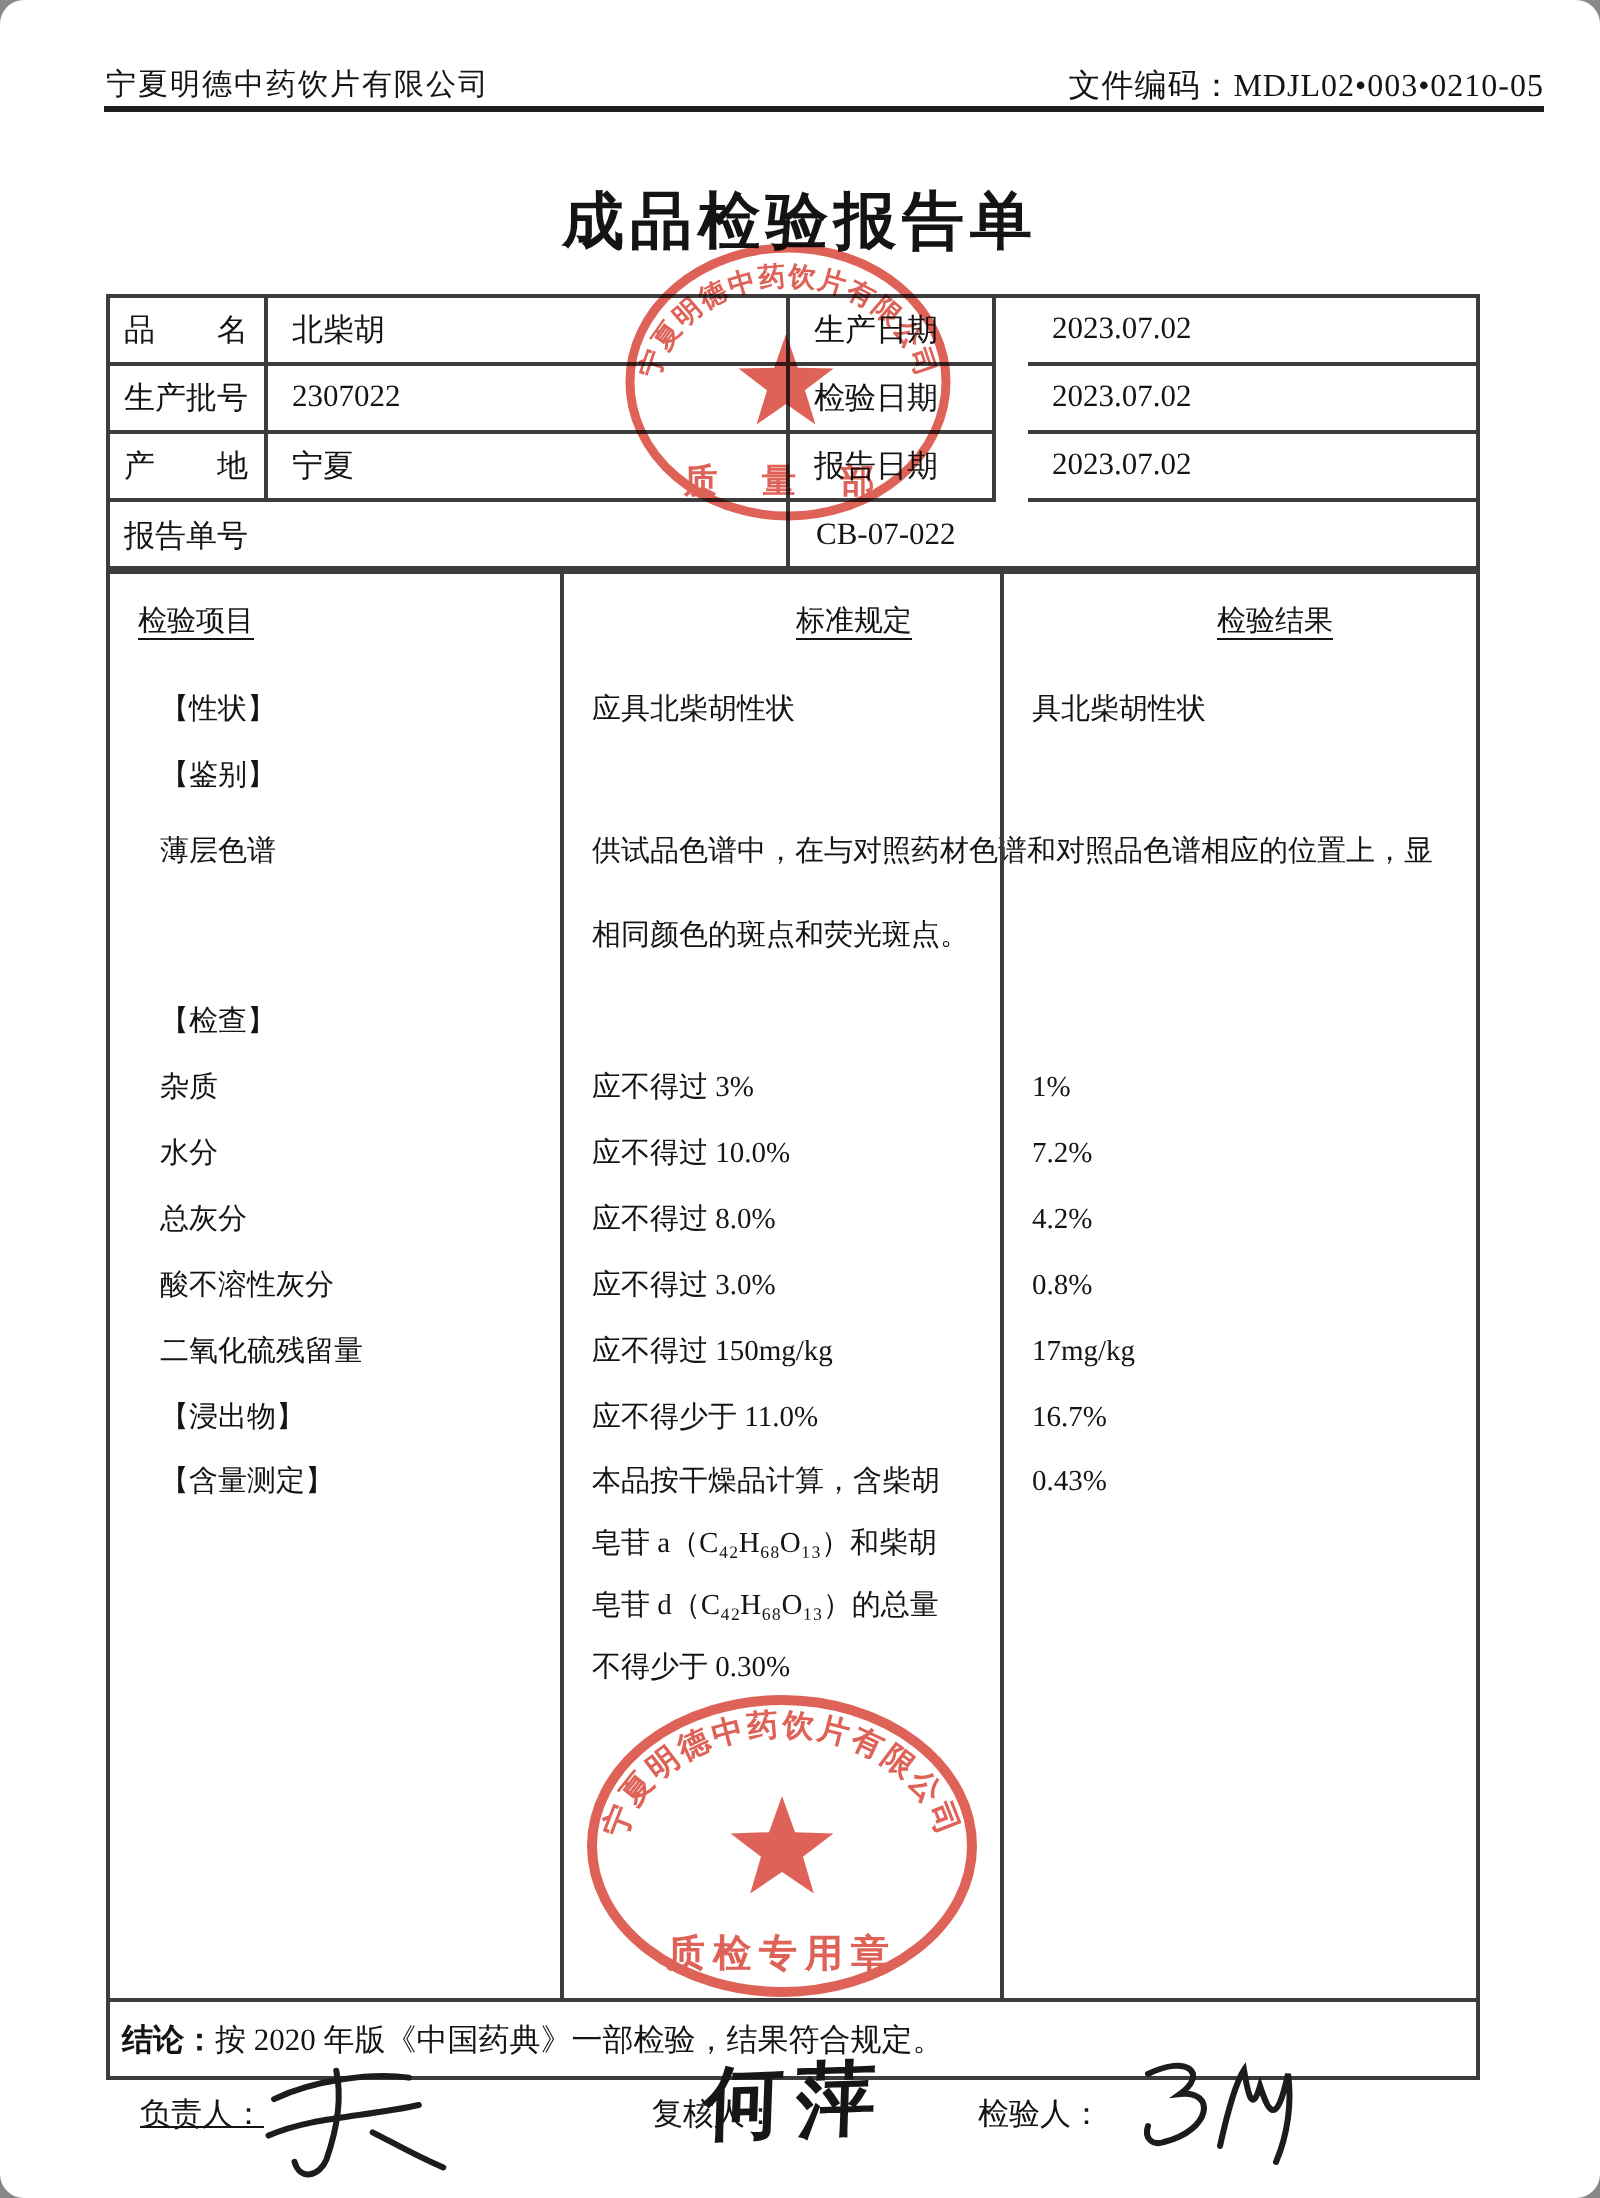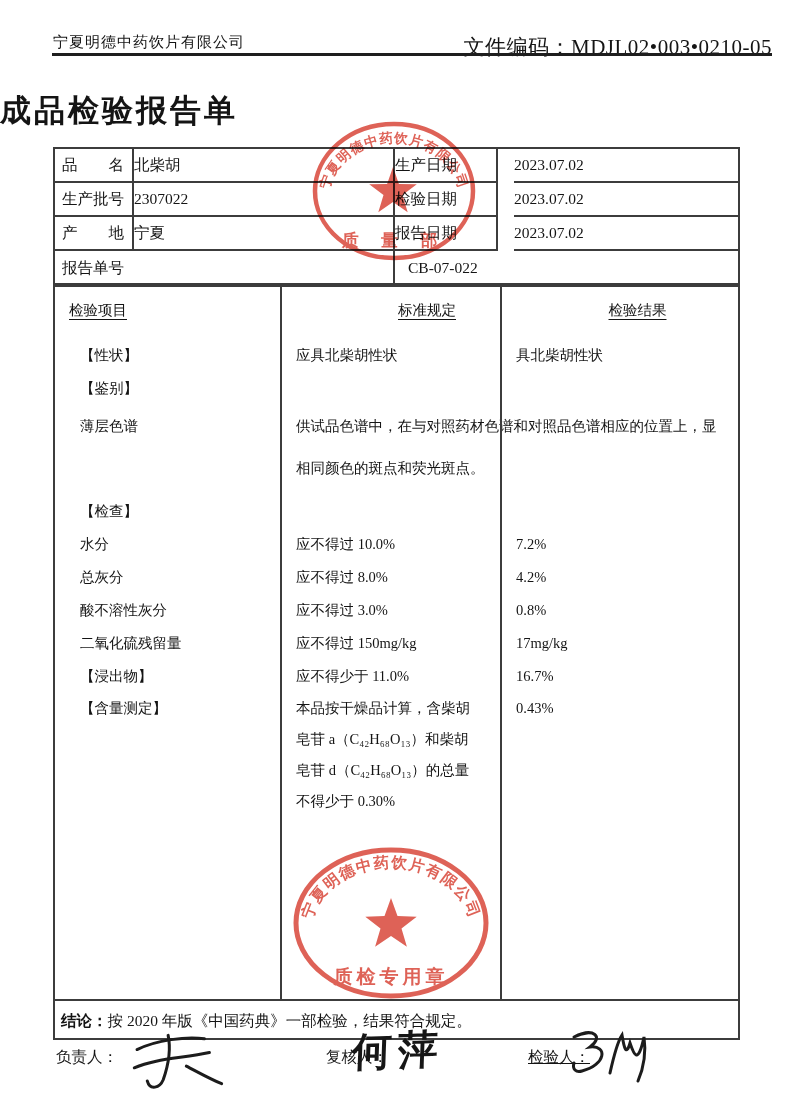--- a/index.html
+++ b/index.html
@@ -1,35 +1,35 @@
 <!DOCTYPE html>
 <html style="--stamp: #d63a2c; --ink: #141414; --border: #3c3c3c;"><head>
 <meta charset="utf-8">
 <style>
   :root{ --border:#3c3c3c; --ink:#141414; --stamp:#d63a2c; }
   *{box-sizing:border-box; margin:0; padding:0;}
   html,body{background:#888;}
   .page{
     position:relative; width:800px; height:1099px; margin:0 auto;
     background:#ffffff; overflow:hidden;
-    font-family:"Liberation Serif","DejaVu Serif",serif; color:var(--ink);
+    font-family:"Liberation Serif","DejaVu Serif",serif; color:var(--ink);border-radius:12px;
   }
   
   .hdr-company{position:absolute; left:53px; top:33px; font-size:15px; letter-spacing:1px;}
-  .hdr-code{position:absolute; right:28px; top:33px; font-size:21px; letter-spacing:.5px;}
+  .hdr-code{position:absolute; right:28px; top:33px; font-size:16px; letter-spacing:.5px;}
   .hdr-rule{position:absolute; left:52px; top:53px; width:720px; height:2.5px; background:#1e1e1e;}
   
-  .title{position:absolute; left:0; top:90px; width:100%; 
+  .title{position:absolute; left:0; top:90px; width:100%; text-align:center;
     font-size:31px; font-weight:bold; letter-spacing:3px;}
   
   .info{position:absolute; left:53px; top:147px; width:687px;
     display:grid; grid-template-columns:79px 261px 103px 1fr; grid-auto-rows:34px;
     border:2px solid var(--border); font-size:15.5px;}
   .icell{border-right:2px solid var(--border); border-bottom:2px solid var(--border);
-    display:flex; align-items:center; white-space:nowrap; overflow:hidden;}
+    display:flex; align-items:center; padding-left:12px; white-space:nowrap; overflow:hidden;}
   .icell.lab{padding-left:7px;}
   .icell.c4{border-right:none;margin-left:16px;}
   .icell.span-l{grid-column:1/3; border-bottom:none;}
   .icell.span-v{grid-column:3/5; border-right:none; border-bottom:none; padding-left:13px;}
   
   .mt{position:absolute; left:53px; top:283px; width:687px; height:757px;
     border:2px solid var(--border); font-size:14.5px;}
   .mt-header{display:flex; height:50px; align-items:center;}
   .mt-header .h{text-decoration:underline; text-underline-offset:4px;}
   .h1{width:262px; padding-left:14px;}
@@ -44,21 +44,21 @@
   .mrow .c3{flex:1; padding-left:16px; padding-right:8px;}
   .mrow.tlc{line-height:42px;justify-content:space-between;}
   .mrow.assay{line-height:31px;}
   .mrow.gap{margin-top:6px;}
   .mt-concl{height:43px; line-height:39px; border-top:2px solid var(--border);
     padding-left:6px; font-size:15.5px; white-space:nowrap;}
   .mt-concl b{font-weight:bold;}
   
   .sigline{position:absolute; top:1047px; left:0; width:100%; font-size:15.5px;}
   .siglab{position:absolute; white-space:nowrap;}
-  .lab-resp{left:56px;} .lab-rev{left:326px;} .lab-insp{left:528px;text-decoration:underline;}
+  .lab-resp{left:70px;text-decoration:underline;} .lab-rev{left:326px;} .lab-insp{left:489px;}
   .sig-svg{position:absolute;}
   .sig1{left:118px; top:-16px; transform:rotate(-4deg);}
   .sig3{left:560px; top:-24px;}
   .sig-name{position:absolute; left:352px; top:-24px; font-size:40px; font-weight:bold;
     transform:rotate(-2deg) skewX(-4deg); letter-spacing:6px; color:#161616;}
   
   .stamp{position:absolute; opacity:.8; mix-blend-mode:multiply;}
   .stamp text{fill:var(--stamp); font-weight:600; font-family:"Liberation Serif","DejaVu Serif",serif;}
   .stamp .ring{fill:none; stroke:var(--stamp);}
   .stamp .star{fill:var(--stamp);}
@@ -113,20 +113,25 @@
         <div class="mrow tlc">
           <div class="c1">薄层色谱</div>
           <div class="c3">供试品色谱中，在与对照药材色谱和对照品色谱相应的位置上，显相同颜色的斑点和荧光斑点。</div>
         </div>
         <div class="mrow gap">
           <div class="c1">【检查】</div>
           <div class="c2"></div>
           <div class="c3"></div>
         </div>
         <div class="mrow">
+          <div class="c1">杂质</div>
+          <div class="c2">应不得过 3%</div>
+          <div class="c3">1%</div>
+        </div>
+        <div class="mrow">
           <div class="c1">水分</div>
           <div class="c2">应不得过 10.0%</div>
           <div class="c3">7.2%</div>
         </div>
         <div class="mrow">
           <div class="c1">总灰分</div>
           <div class="c2">应不得过 8.0%</div>
           <div class="c3">4.2%</div>
         </div>
         <div class="mrow">

